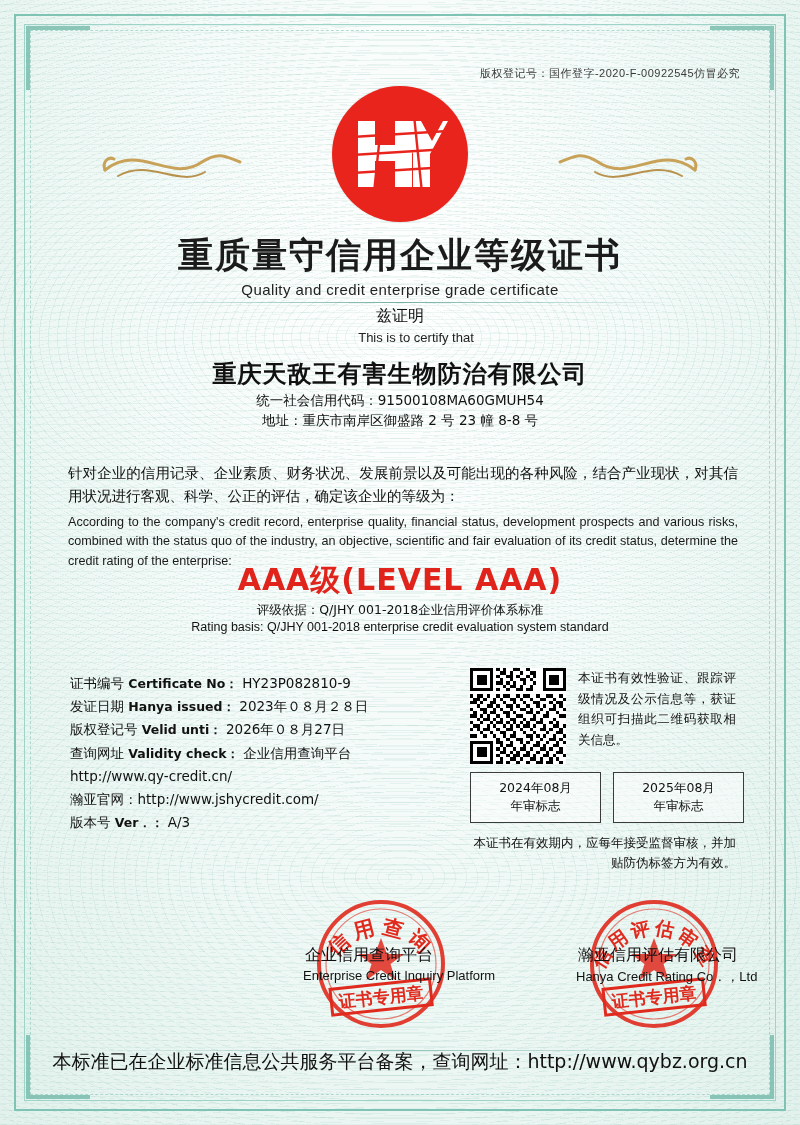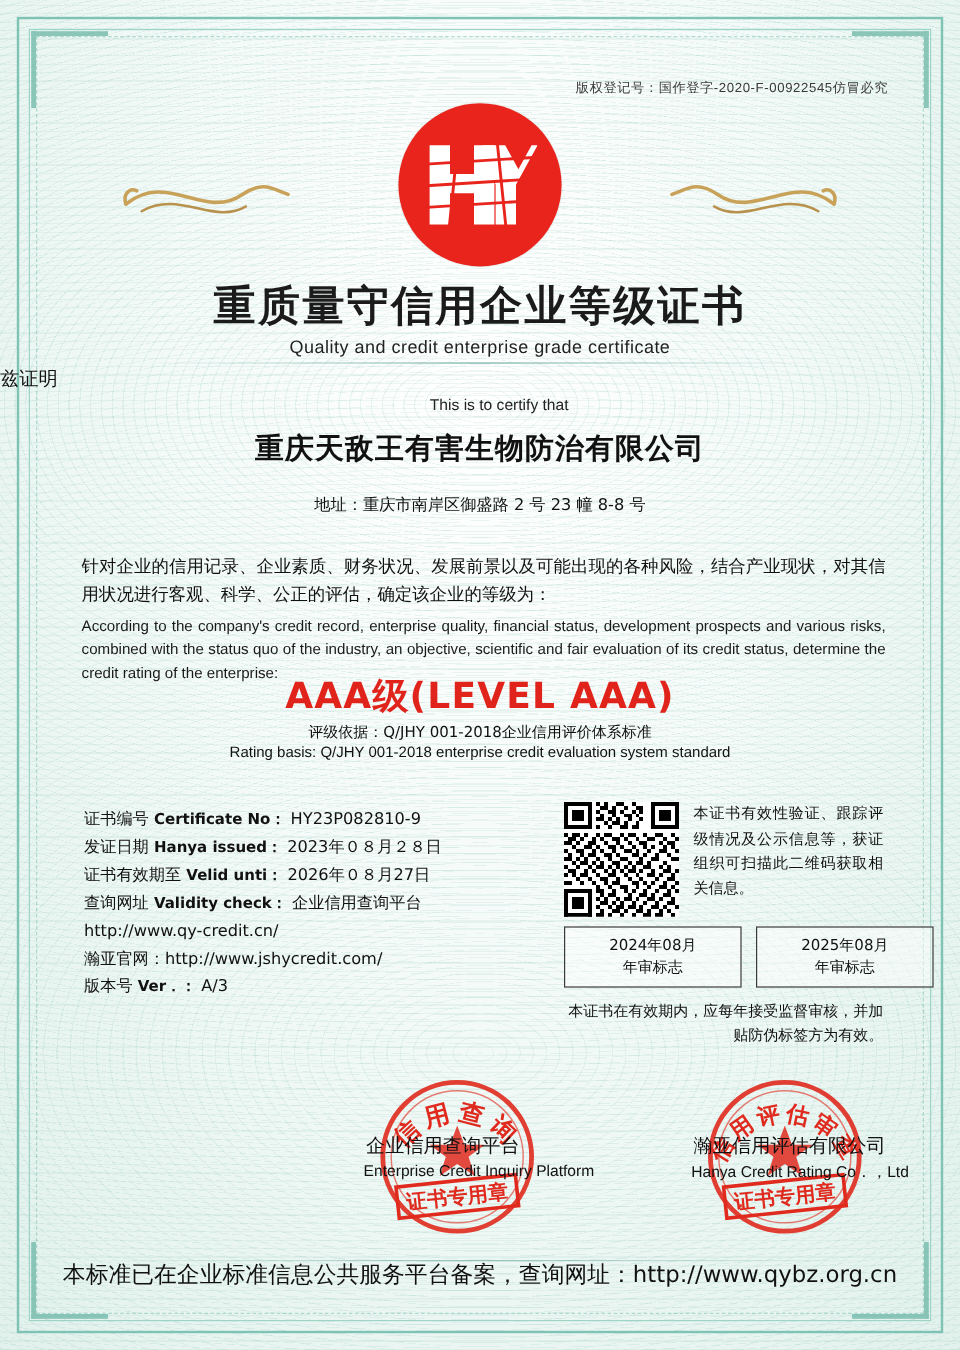--- a/index.html
+++ b/index.html
@@ -79,21 +79,21 @@
   }
   .title-en{
     position:absolute;top:281px;left:0;right:0;text-align:center;
     font-size:15px;color:#222;letter-spacing:.4px;
   }
   .divider{
     position:absolute;top:302px;left:118px;right:118px;height:1px;
     background:linear-gradient(90deg,rgba(90,170,155,0),rgba(70,150,135,.75),rgba(90,170,155,0));
   }
   .certify-zh{
-    position:absolute;top:306px;left:0;right:0;text-align:left;
+    position:absolute;top:306px;left:0;right:0;text-align:center;
     font-size:16px;color:#111;font-family:"DejaVu Sans", sans-serif;
   }
   .certify-en{
     position:absolute;top:330px;left:0;right:0;text-align:center;
     font-size:13px;color:#222;padding-left:32px;
   }
   .company{
     position:absolute;top:358px;left:0;right:0;text-align:center;
     font-size:24px;font-weight:bold;color:#111;letter-spacing:1px;
     font-family:"DejaVu Sans", sans-serif;
@@ -150,21 +150,21 @@
   }
   .qr svg{display:block;}
 
   .qr-note{
     position:absolute;top:668px;left:578px;width:158px;
     font-size:12.5px;line-height:1.65;color:#111;text-align:justify;
     font-family:"DejaVu Sans", sans-serif;
   }
 
   .stamps-year{
-    position:absolute;top:772px;left:470px;width:308px;
+    position:absolute;top:772px;left:470px;width:274px;
     display:flex;gap:12px;
   }
   .year-box{
     flex:1;border:1px solid #3b3b3b;
     padding:6px 4px 7px;text-align:center;
     font-size:12.5px;line-height:1.45;color:#111;
     font-family:"DejaVu Sans", sans-serif;
     background:rgba(255,255,255,.45);
   }
   .year-note{
@@ -247,20 +247,23 @@
     </div>
   </div>
 
   <div class="title-zh">重质量守信用企业等级证书</div>
   <div class="title-en">Quality and credit enterprise grade certificate</div>
   <div class="divider"></div>
   <div class="certify-zh">兹证明</div>
   <div class="certify-en">This is to certify that</div>
 
   <div class="company">重庆天敌王有害生物防治有限公司</div>
+  <div class="credit-code">
+    <span>统一社会信用代码：</span><span>91500108MA60GMUH54</span>
+  </div>
   <div class="address">
     <span>地址：</span><span>重庆市南岸区御盛路 2 号 23 幢 8-8 号</span>
   </div>
 
   <div class="body-block">
     <div class="body-zh">针对企业的信用记录、企业素质、财务状况、发展前景以及可能出现的各种风险，结合产业现状，对其信用状况进行客观、科学、公正的评估，确定该企业的等级为：</div>
     <div class="body-en">According to the company's credit record, enterprise quality, financial status, development prospects and various risks, combined with the status quo of the industry, an objective, scientific and fair evaluation of its credit status, determine the credit rating of the enterprise:</div>
   </div>
 
   <div class="level">AAA级(LEVEL AAA)</div>
@@ -272,21 +275,21 @@
       <span>证书编号</span>
       <span class="lbl-en">Certificate No：</span>
       <span class="val">HY23P082810-9</span>
     </div>
     <div class="row">
       <span>发证日期</span>
       <span class="lbl-en">Hanya issued：</span>
       <span class="val">2023年０８月２８日</span>
     </div>
     <div class="row">
-      <span>证书有效期至</span>
+      <span>版权登记号</span>
       <span class="lbl-en">Velid unti：</span>
       <span class="val">2026年０８月27日</span>
     </div>
     <div class="row">
       <span>查询网址</span>
       <span class="lbl-en">Validity check：</span>
       <span class="val">企业信用查询平台</span>
     </div>
     <div class="row">http://www.qy-credit.cn/</div>
     <div class="row">

